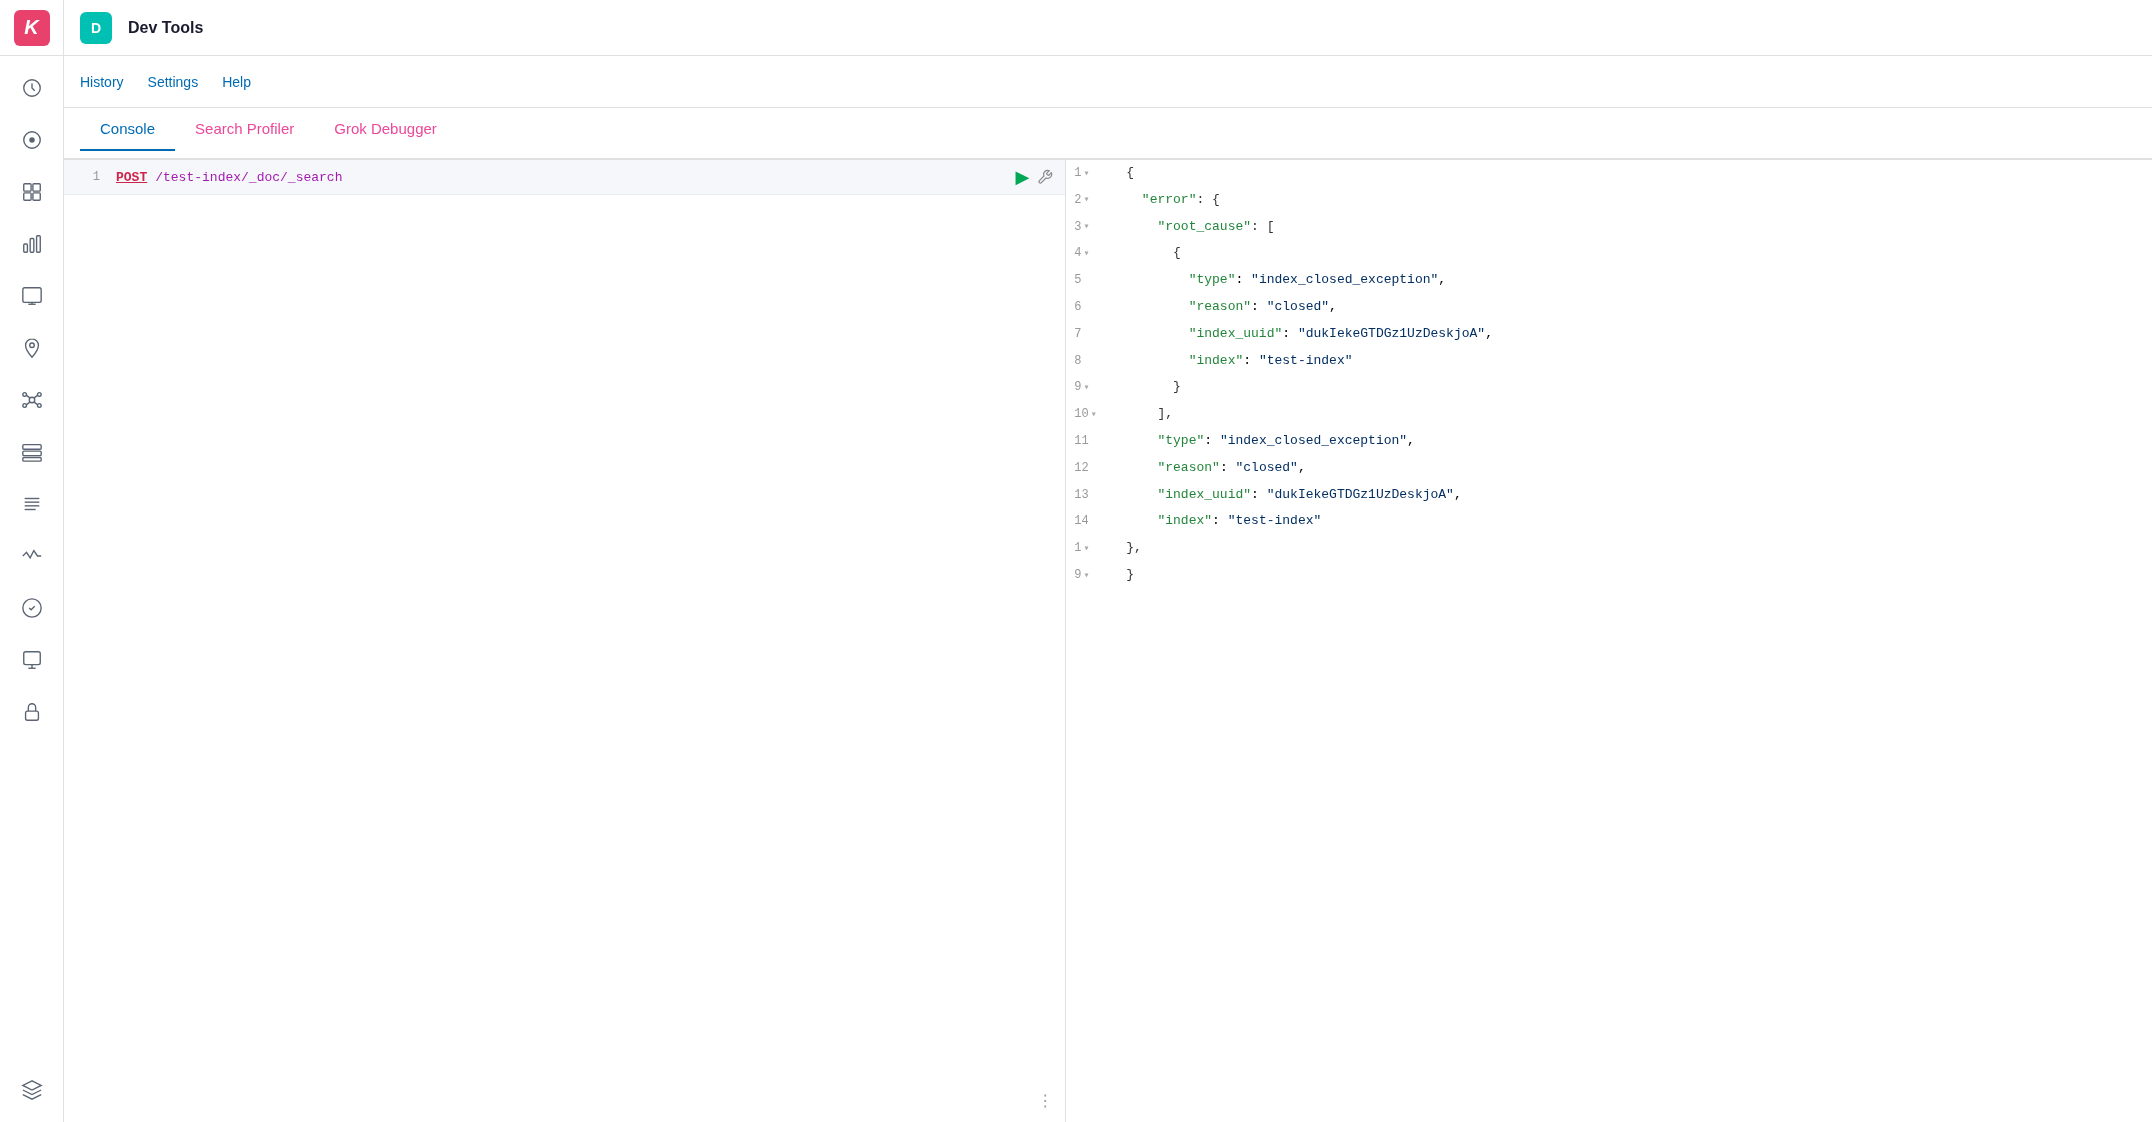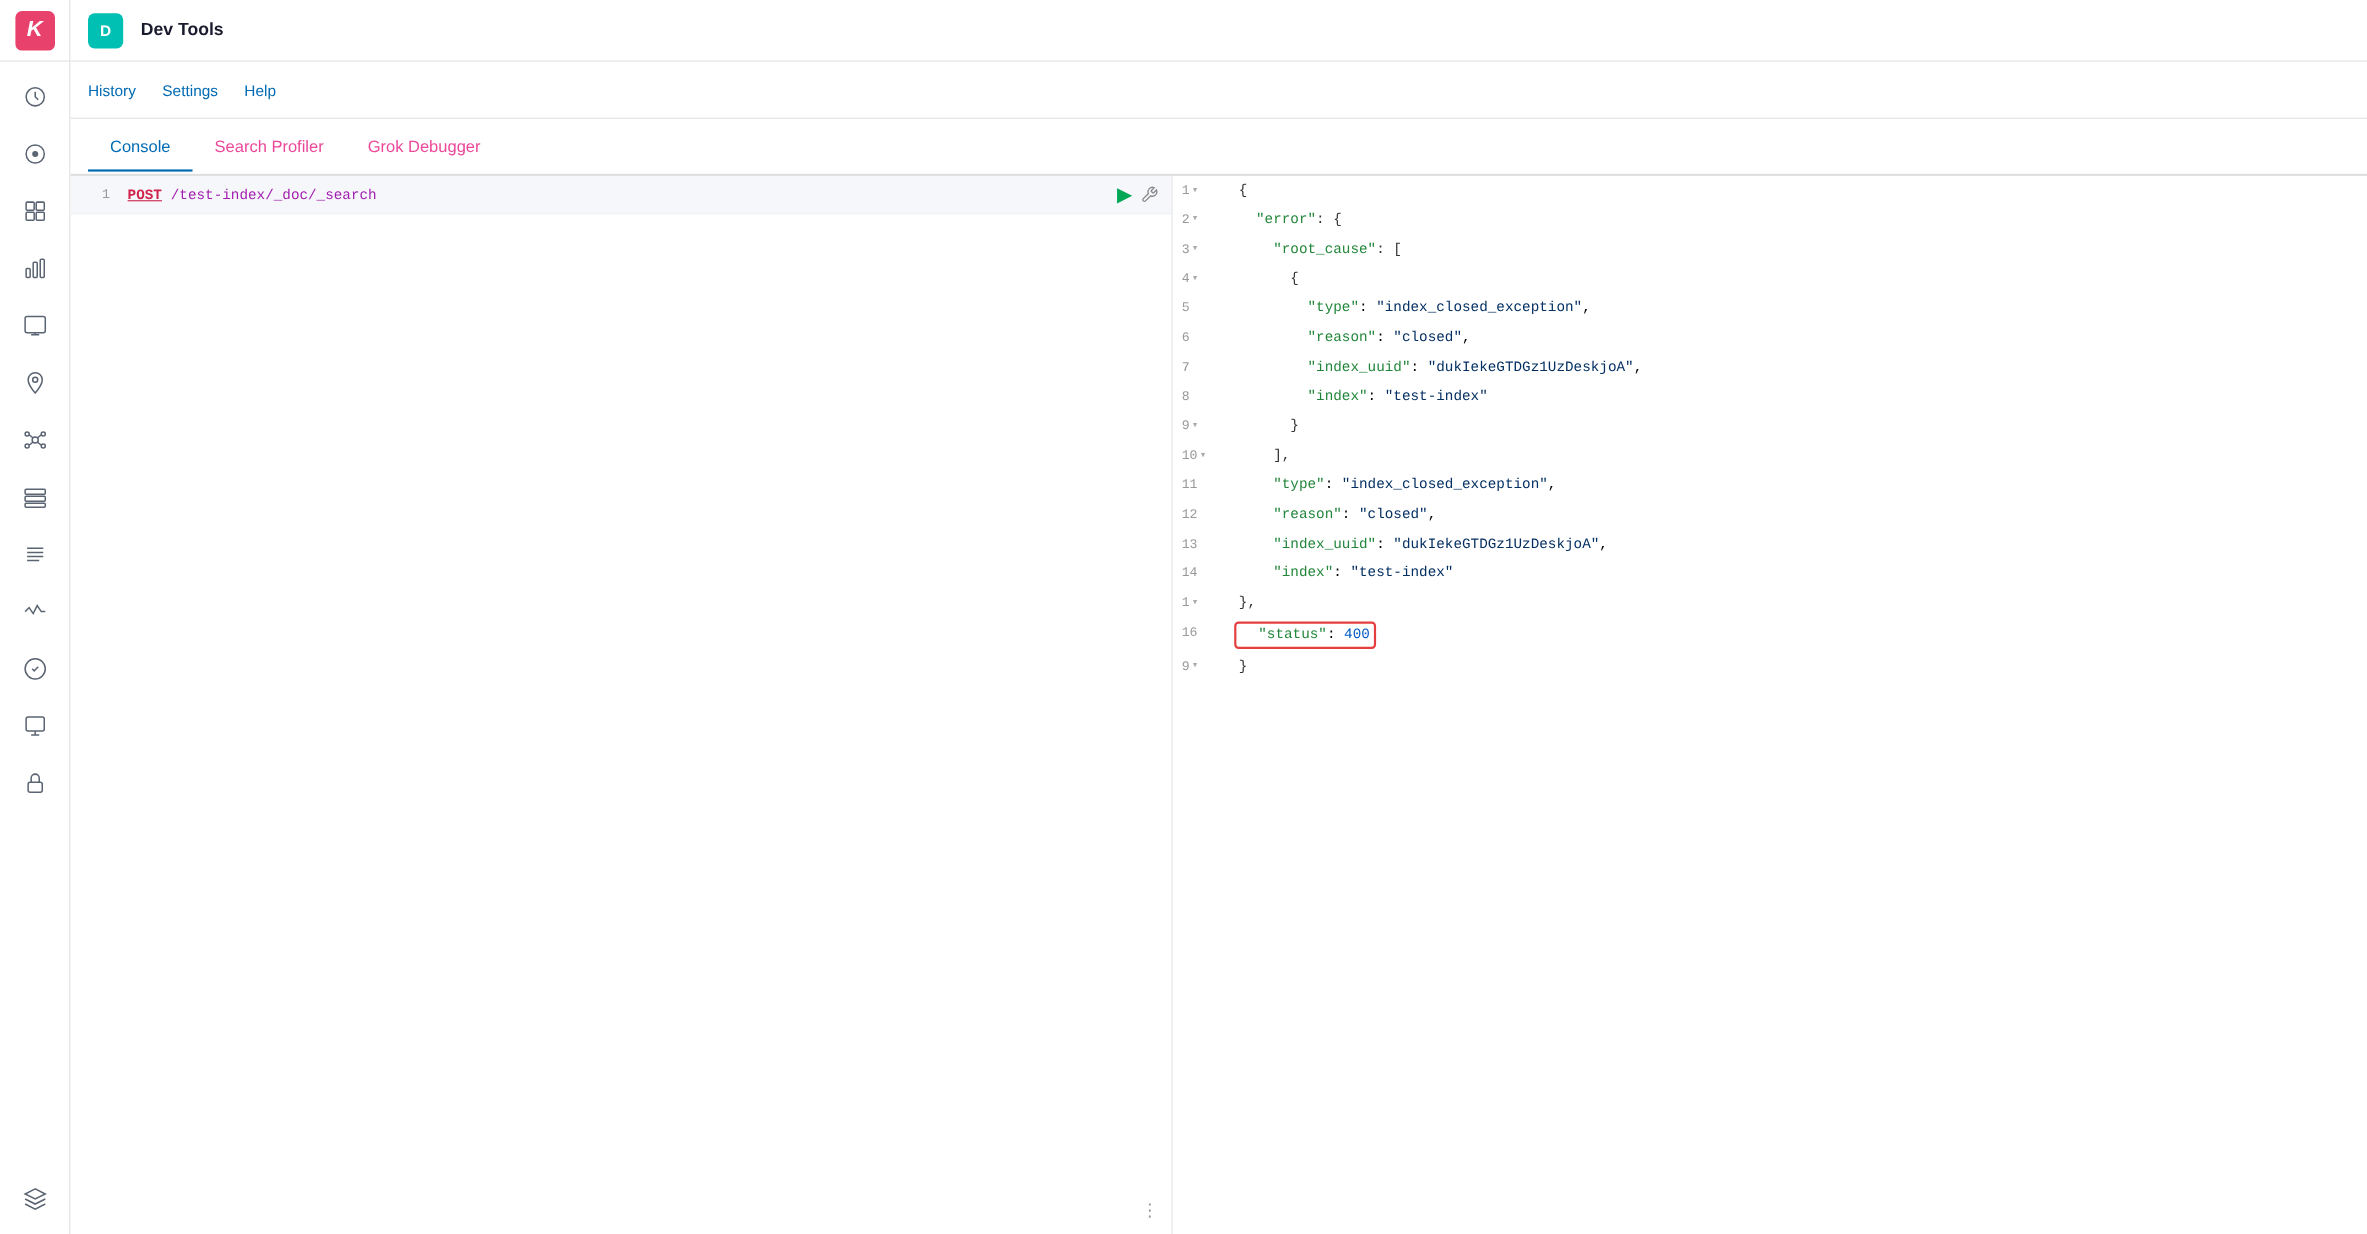--- a/index.html
+++ b/index.html
@@ -101,21 +101,21 @@
       color: #006bb4;
       font-size: 14px;
       font-weight: 500;
       cursor: pointer;
     }
 
     
     .tabs-bar {
       height: 52px;
       display: flex;
-      align-items: center;
+      align-items: flex-start;
       padding: 0 16px;
       border-bottom: 2px solid #e0e0e0;
       gap: 0;
     }
     .tab {
       padding: 12px 20px;
       font-size: 15px;
       color: #ec4899;
       cursor: pointer;
       border-bottom: 2px solid transparent;
@@ -542,30 +542,20 @@
       <div class="output-line">
         <div class="output-line-num">
             <span>1</span>
             <span class="fold-arrow">▾</span>
           </div>
         <div class="output-content">
           <span class="json-brace">},</span>
         </div>
       </div>
 
-      <div class="output-line highlighted-row">
-        <div class="output-line-num">
-            <span>16</span>
-          </div>
-        <div class="output-content">
-          <span class="highlight-box">
-            &nbsp;&nbsp;<span class="json-key">"status"</span>: <span class="json-number">400</span>
-          </span>
-        </div>
-      </div>
 
       <div class="output-line">
         <div class="output-line-num">
             <span>9</span>
             <span class="fold-arrow">▾</span>
           </div>
         <div class="output-content">
           <span class="json-brace">}</span>
         </div>
       </div>

